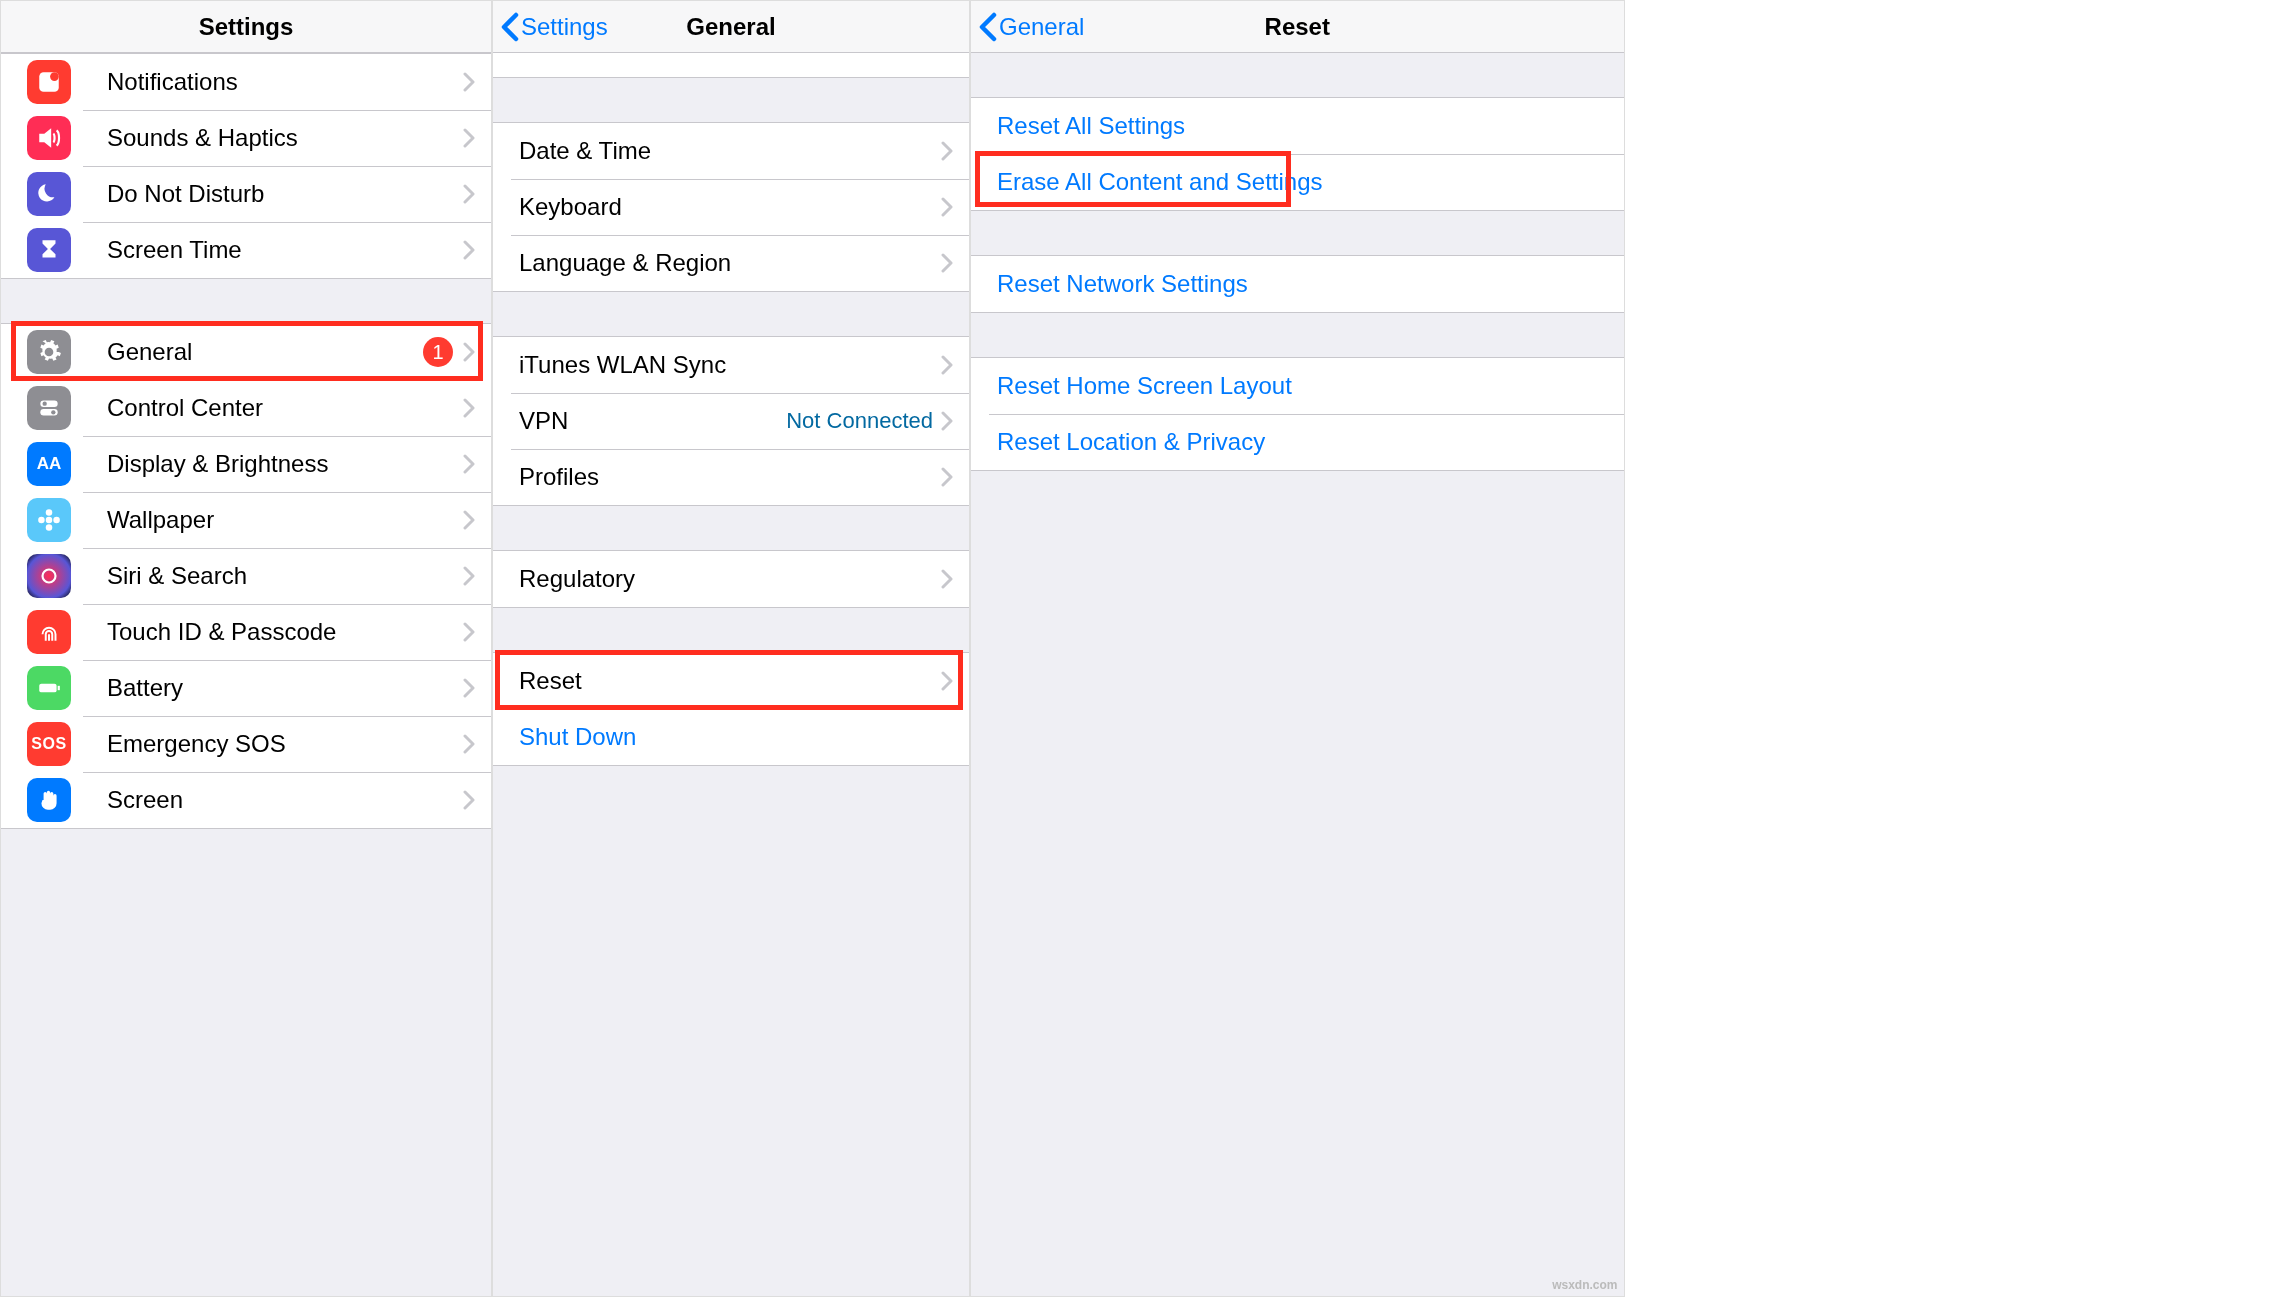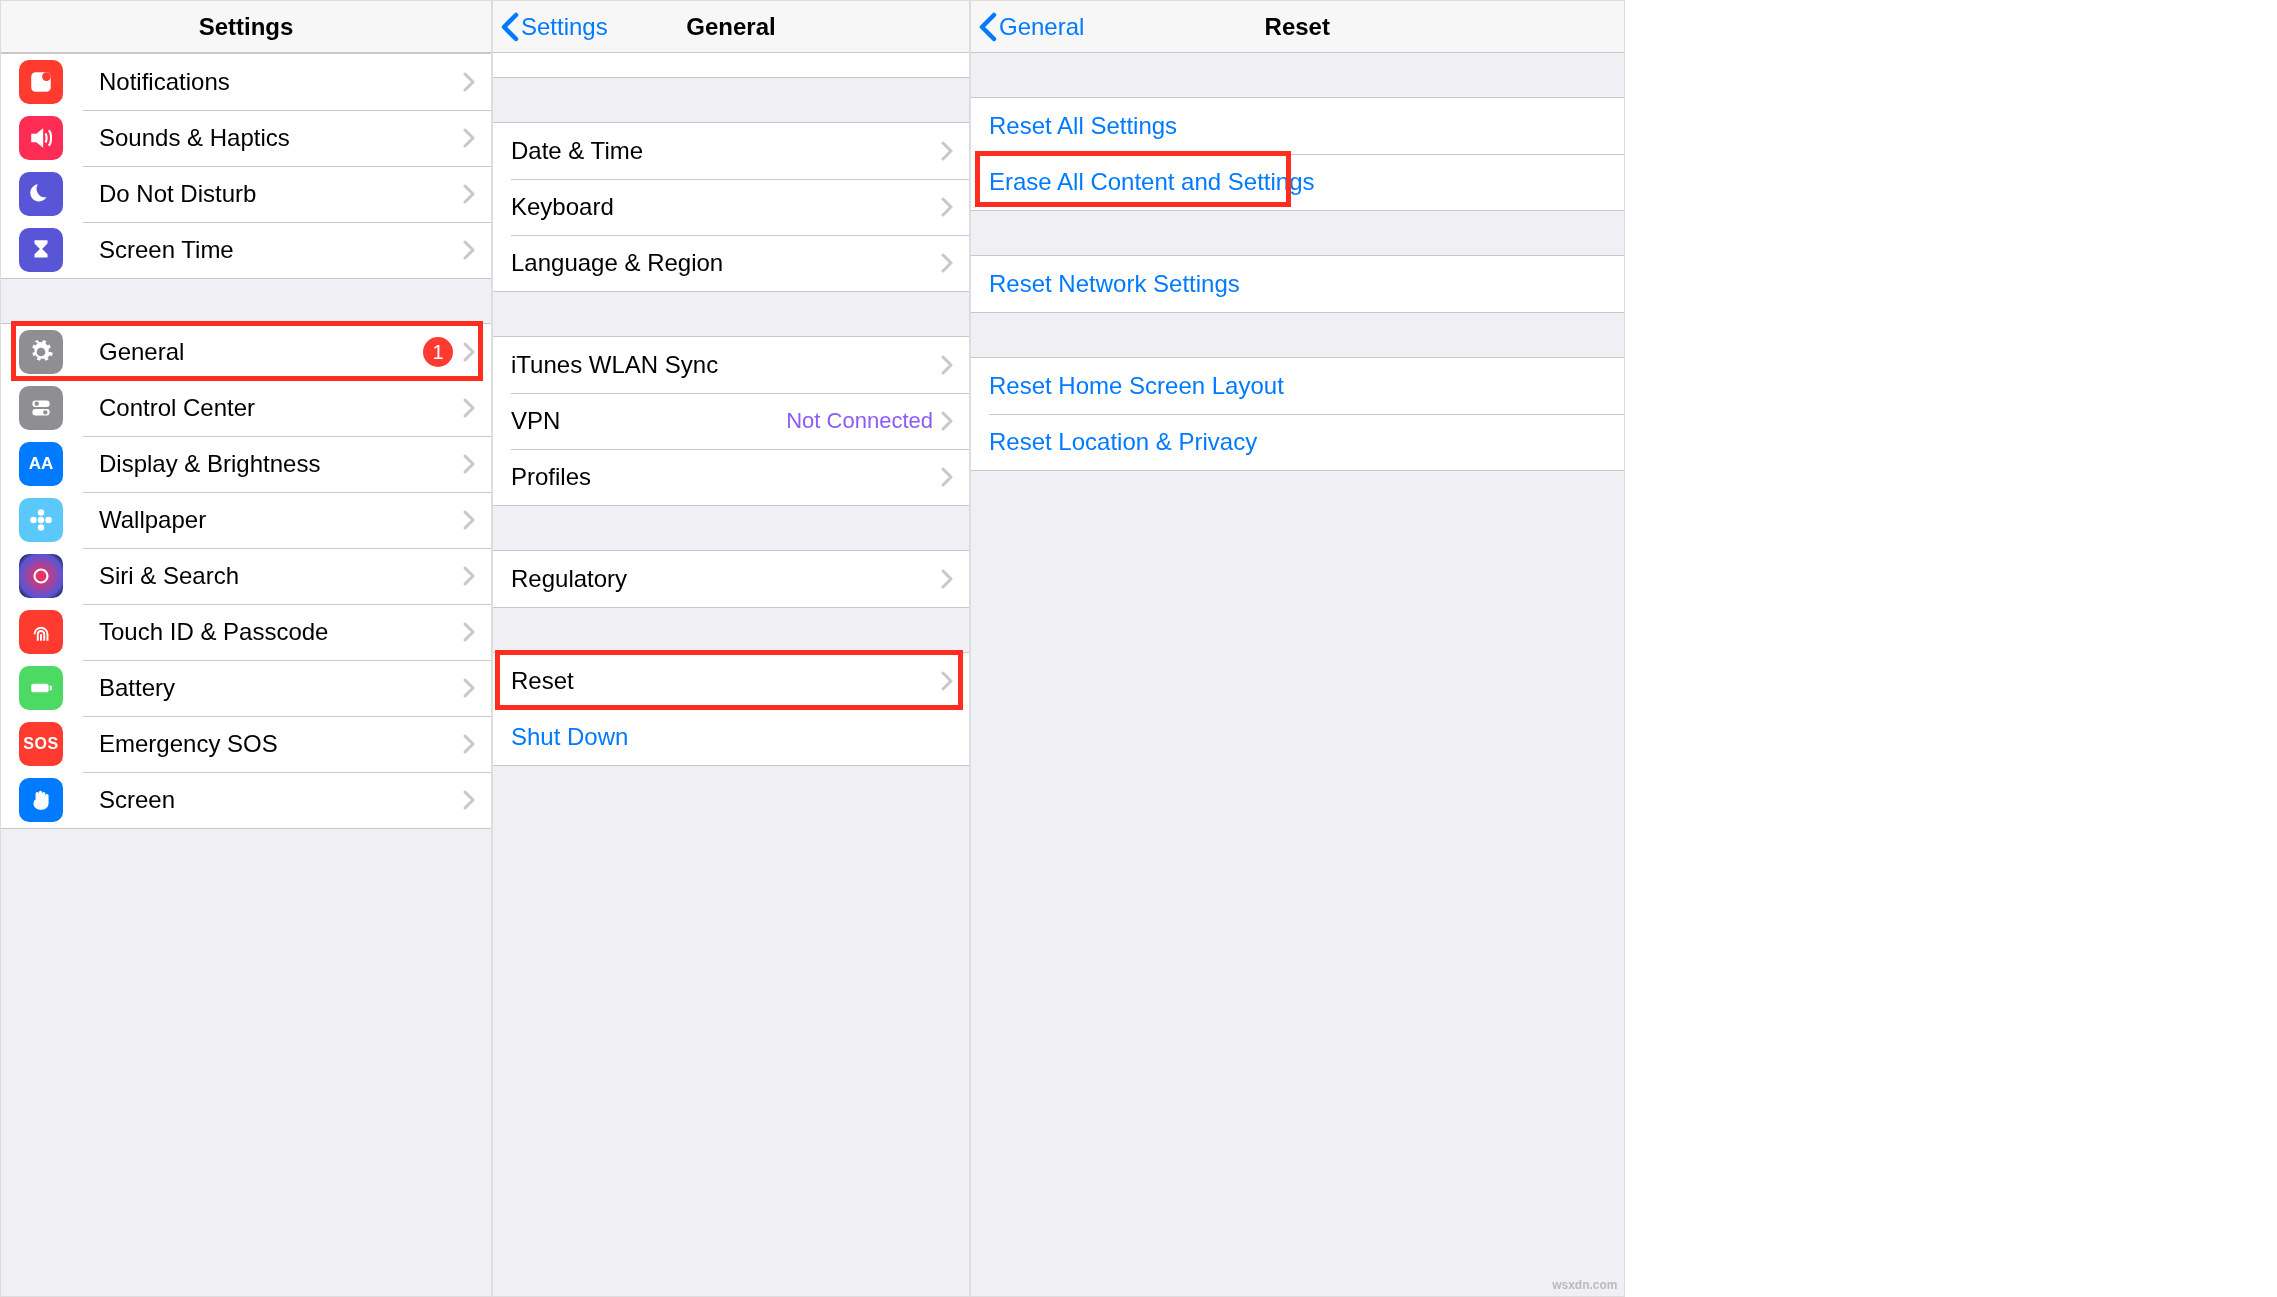--- a/index.html
+++ b/index.html
@@ -47,36 +47,36 @@
   }
   .navbar .back svg { width: 18px; height: 30px; margin-right: 2px; }
 
   
   .group { background: #fff; border-top: 1px solid #c8c7cc; border-bottom: 1px solid #c8c7cc; }
   .gap { height: 44px; background: #efeff4; }
   .row {
     display: flex;
     align-items: center;
     height: 56px;
-    padding: 0 16px 0 18px;
+    padding: 0 16px 0 26px;
     background: #fff;
     position: relative;
     cursor: pointer;
   }
   .row + .row::before {
     content: "";
     position: absolute;
     top: 0; left: 82px; right: 0;
     height: 1px;
     background: #c8c7cc;
   }
   .panel-2 .row + .row::before,
   .panel-3 .row + .row::before { left: 18px; }
   .row .label { font-size: 24px; color: #000; flex: 1; }
-  .row .detail { font-size: 22px; color: #8b5cf6; margin-right: 8px; }
+  .row .detail { font-size: 22px; color: #0369a1; margin-right: 8px; }
   .row .link { color: #007aff; }
   .row.reset-link .label { color: #007aff; }
   .chev { width: 12px; height: 20px; flex-shrink: 0; }
   .chev path { stroke: #c7c7cc; stroke-width: 3; fill: none; stroke-linecap: round; stroke-linejoin: round; }
 
   
   .ico {
     width: 44px; height: 44px;
     border-radius: 10px;
     margin-right: 36px;

